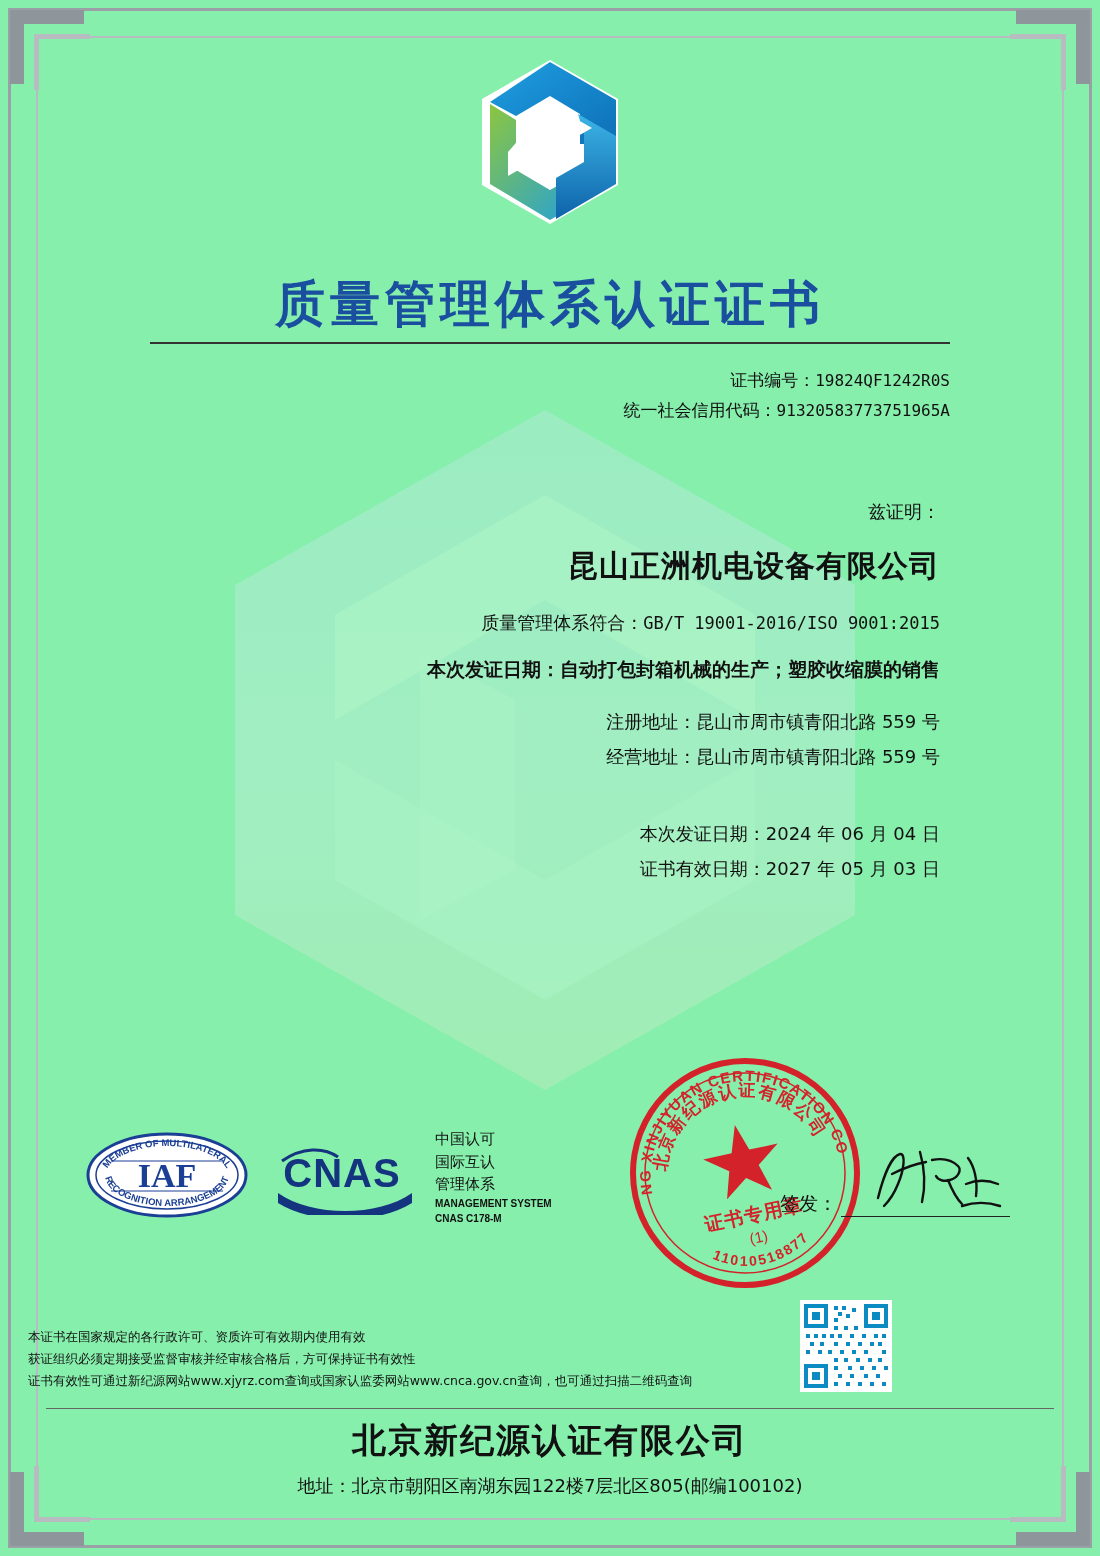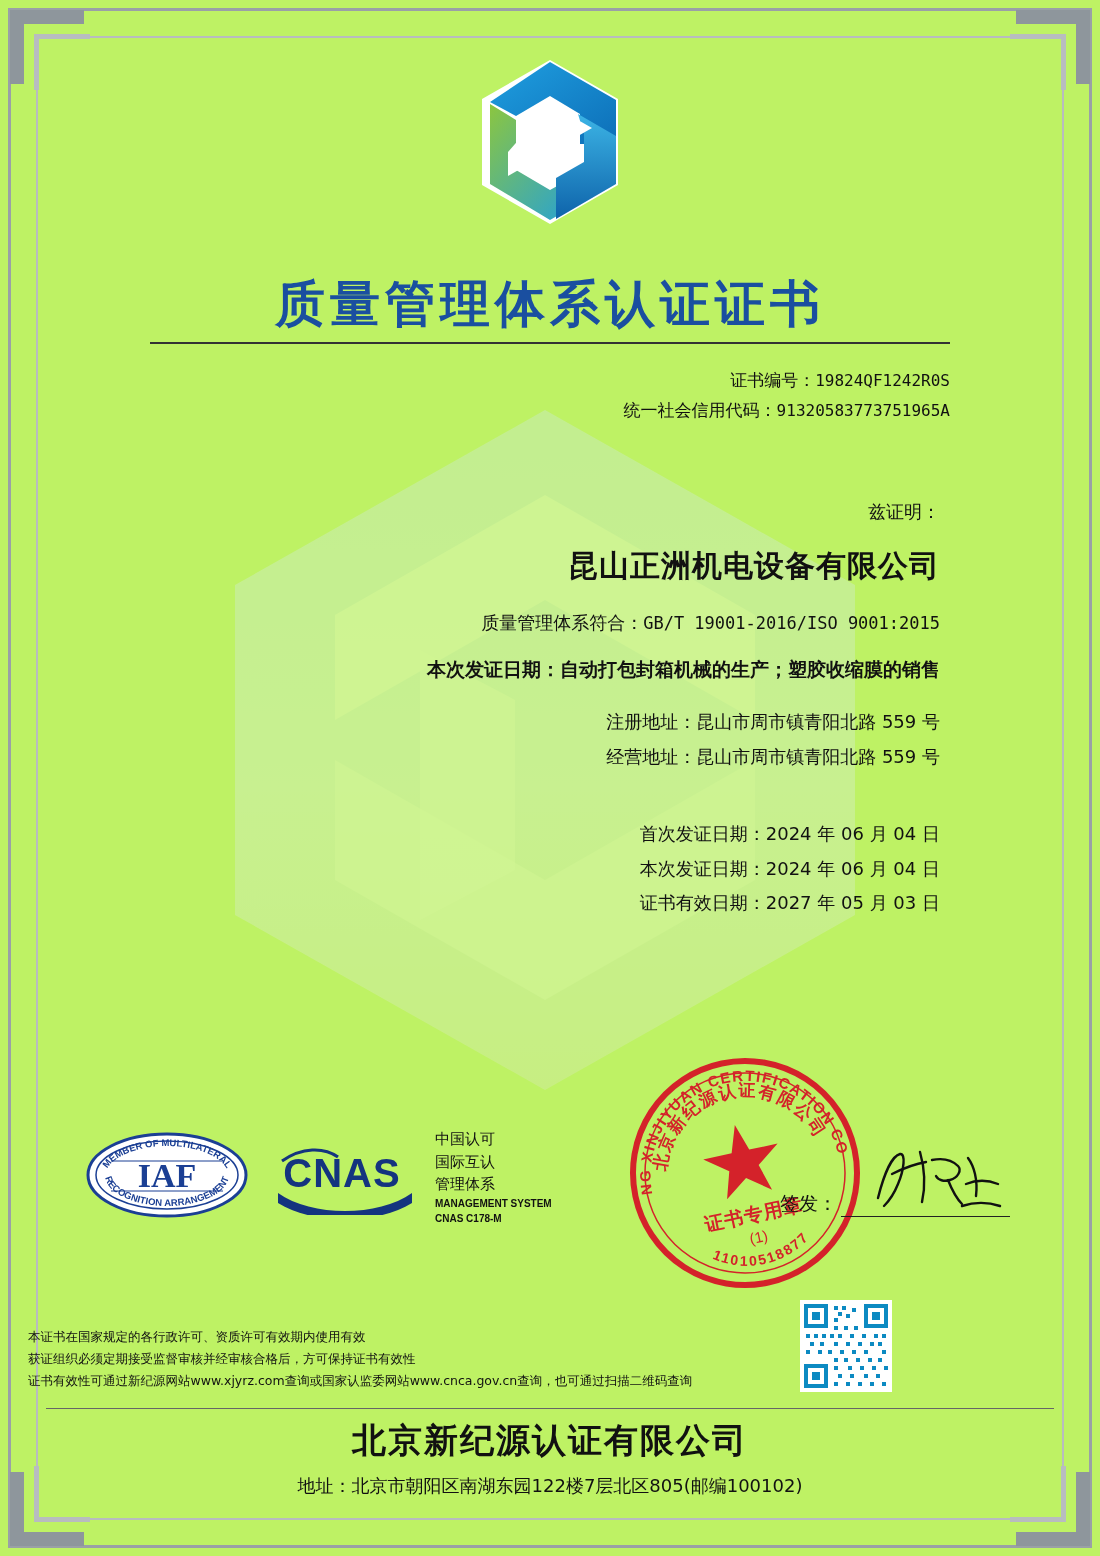--- a/index.html
+++ b/index.html
@@ -7,21 +7,21 @@
     padding: 0;
     background: #ffffff;
   }
   body {
     font-family: "Liberation Sans", sans-serif;
   }
   .page {
     position: relative;
     width: 1100px;
     height: 1556px;
-    background: #bef264;
+    background: #86efac;
     overflow: hidden;
   }
 
   
   .frame-outer {
     position: absolute;
     left: 8px;
     top: 8px;
     right: 8px;
     bottom: 8px;
@@ -357,23 +357,20 @@
     <div class="addr-group">
       <div class="row">
         <span>注册地址：</span><span>昆山市周市镇青阳北路 559 号</span>
       </div>
       <div class="row">
         <span>经营地址：</span><span>昆山市周市镇青阳北路 559 号</span>
       </div>
     </div>
 
     <div class="date-group">
-      <div class="row">
-        <span>首次发证日期：</span><span>2024 年 06 月 04 日</span>
-      </div>
       <div class="row">
         <span>本次发证日期：</span><span>2024 年 06 月 04 日</span>
       </div>
       <div class="row">
         <span>证书有效日期：</span><span>2027 年 05 月 03 日</span>
       </div>
     </div>
   </div>
 
   <div class="marks">

